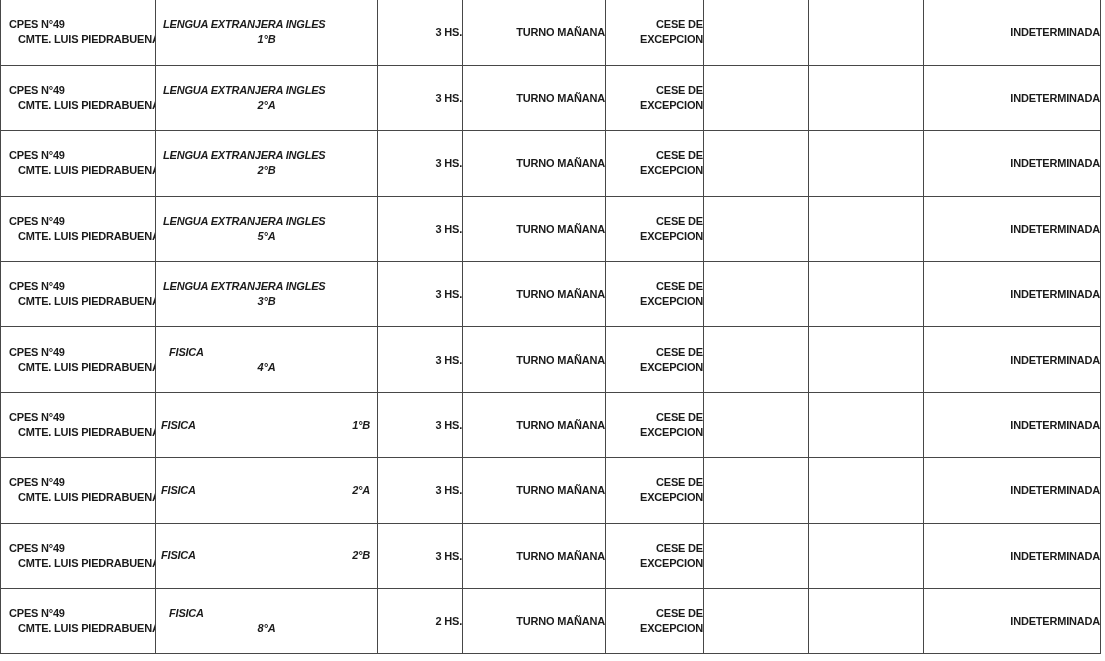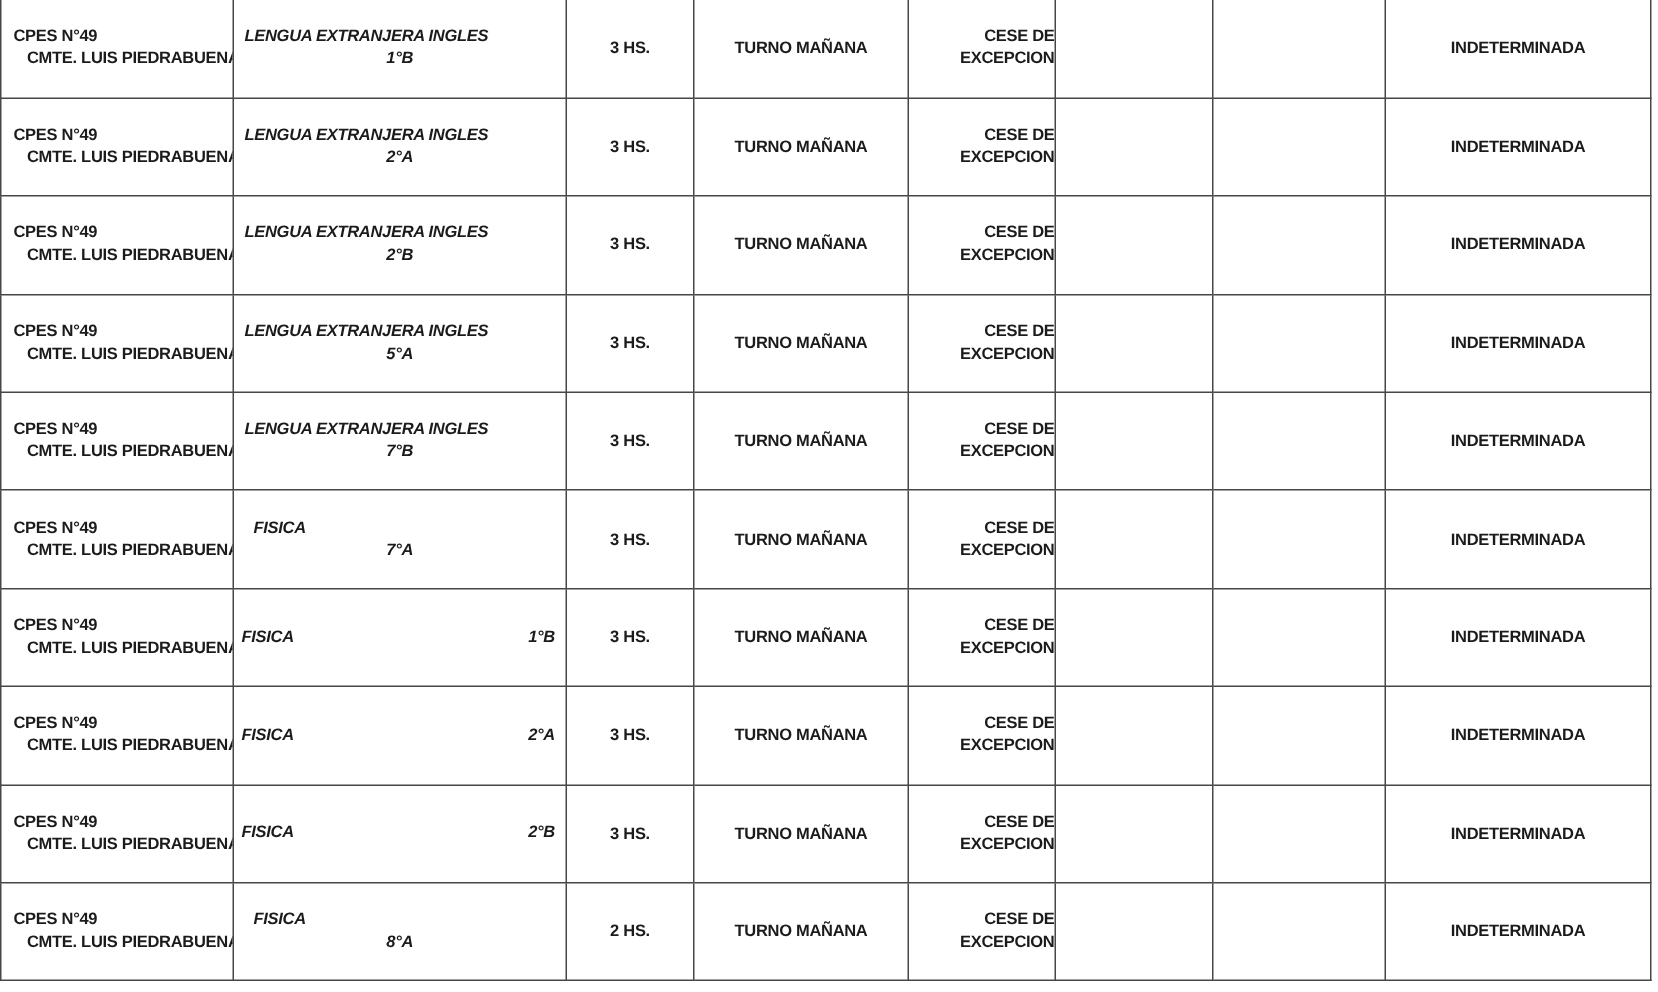--- a/index.html
+++ b/index.html
@@ -48,21 +48,21 @@
   td.subject-cell.inline .subject-wrap {
     display: flex;
     flex-direction: row;
     justify-content: space-between;
     align-items: center;
   }
   td.subject-cell.inline .subject-name { padding-left: 5px; }
   td.subject-cell.inline .course       { padding-right: 7px; text-align: right; }
 
   
-  td.c { text-align: center; }
+  td.c { text-align: right; }
   td.status-cell { text-align: right; padding: 0 15px; line-height: 15px; }
 </style>
 </head>
 <body>
 
 <table class="grid">
   <colgroup>
     <col style="width:155px">
     <col style="width:222px">
     <col style="width:85px">
@@ -146,39 +146,39 @@
     <td class="c">INDETERMINADA</td>
   </tr>
       <tr>
     <td class="school-cell">
       <span class="l1">CPES N°49</span>
       <span class="l2">CMTE. LUIS PIEDRABUENA</span>
     </td>
     <td class="subject-cell stacked">
       <div class="subject-wrap">
         <span class="subject-name">LENGUA EXTRANJERA INGLES</span>
-        <span class="course">7°B</span>
+        <span class="course">3°B</span>
       </div>
     </td>
     <td class="c">3 HS.</td>
     <td class="c">TURNO MAÑANA</td>
     <td class="status-cell">CESE DE EXCEPCION</td>
     <td class="c"></td>
     <td class="c"></td>
     <td class="c">INDETERMINADA</td>
   </tr>
       <tr>
     <td class="school-cell">
       <span class="l1">CPES N°49</span>
       <span class="l2">CMTE. LUIS PIEDRABUENA</span>
     </td>
     <td class="subject-cell stacked2">
       <div class="subject-wrap">
         <span class="subject-name">FISICA</span>
-        <span class="course">7°A</span>
+        <span class="course">4°A</span>
       </div>
     </td>
     <td class="c">3 HS.</td>
     <td class="c">TURNO MAÑANA</td>
     <td class="status-cell">CESE DE EXCEPCION</td>
     <td class="c"></td>
     <td class="c"></td>
     <td class="c">INDETERMINADA</td>
   </tr>
       <tr>

